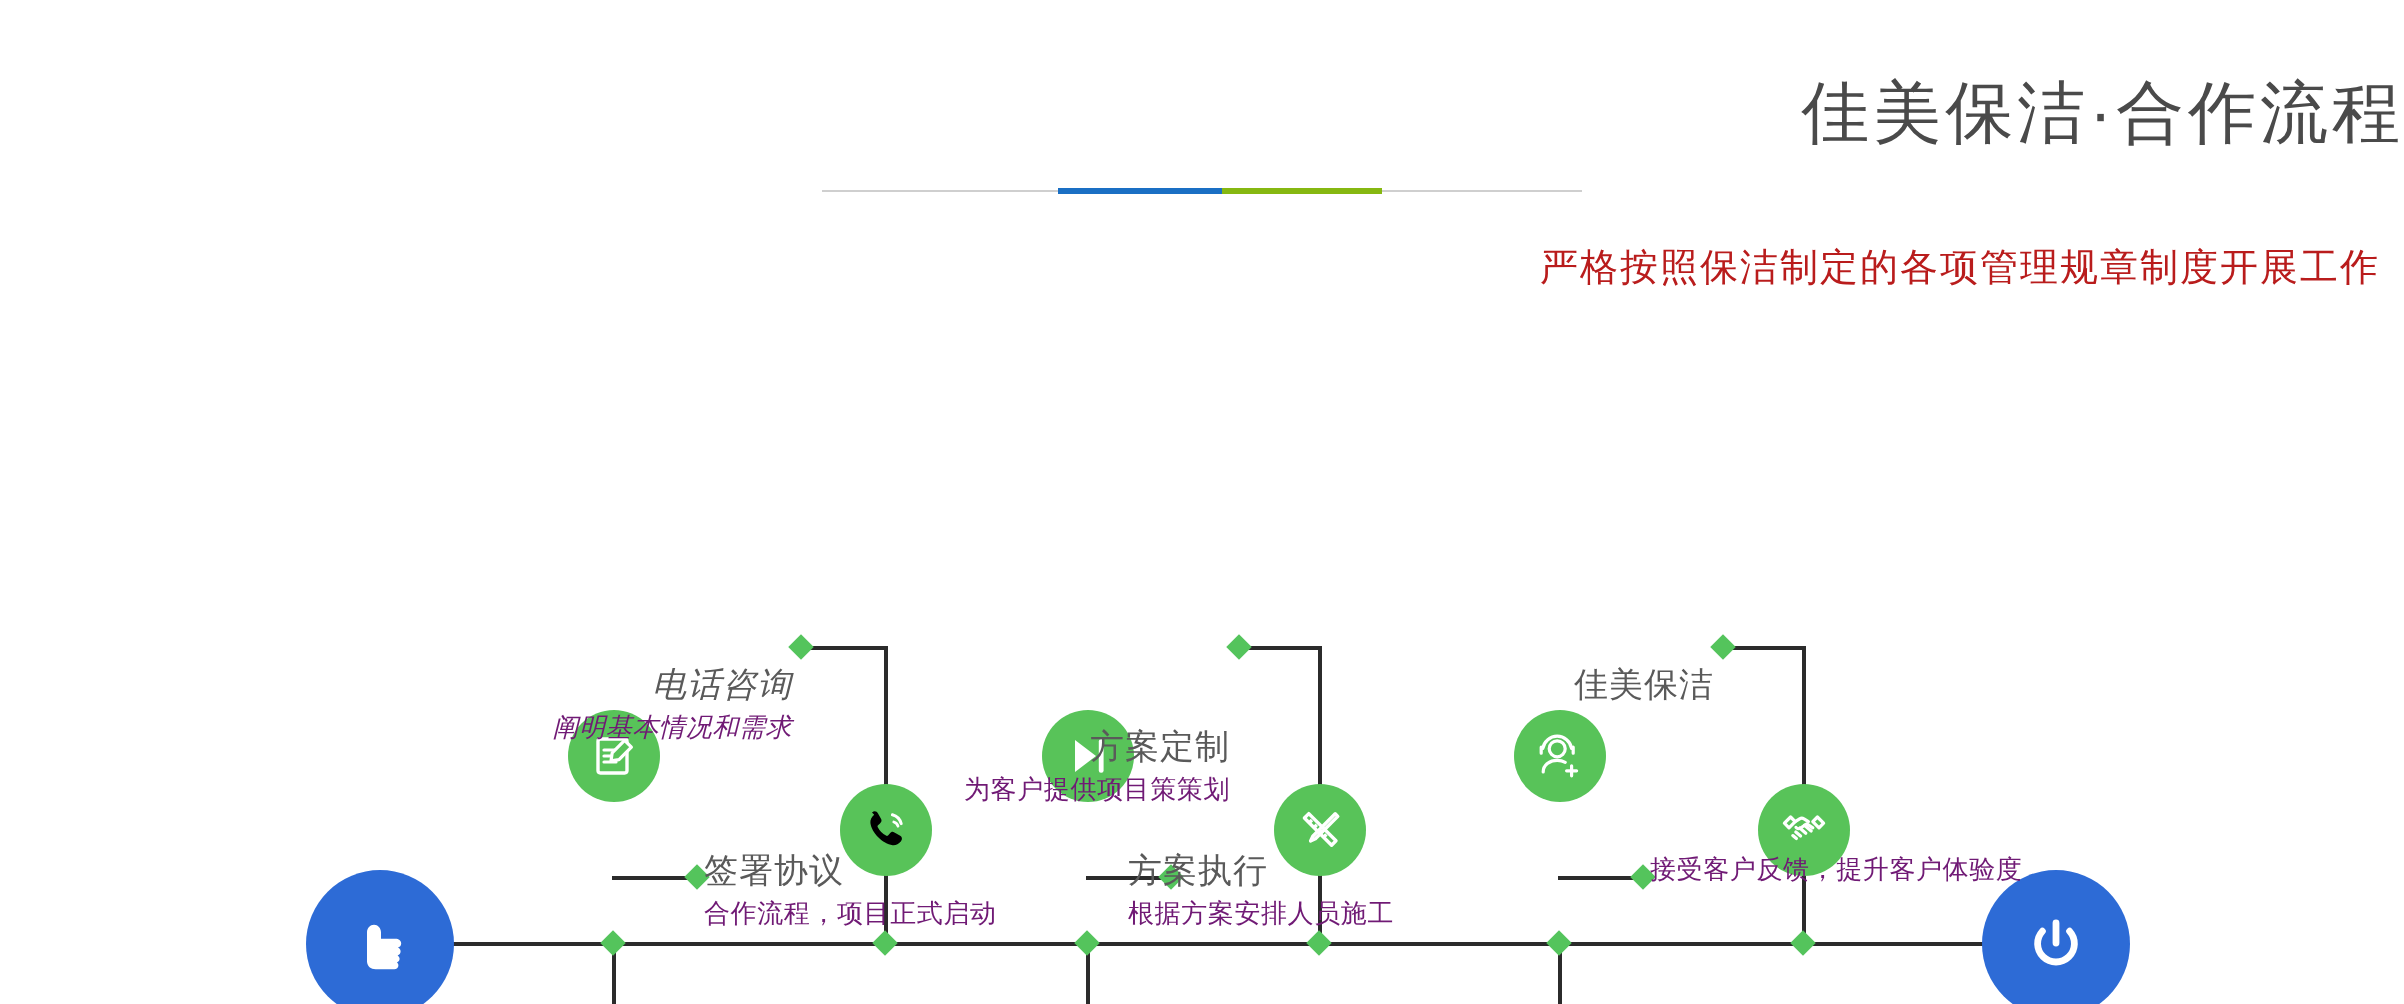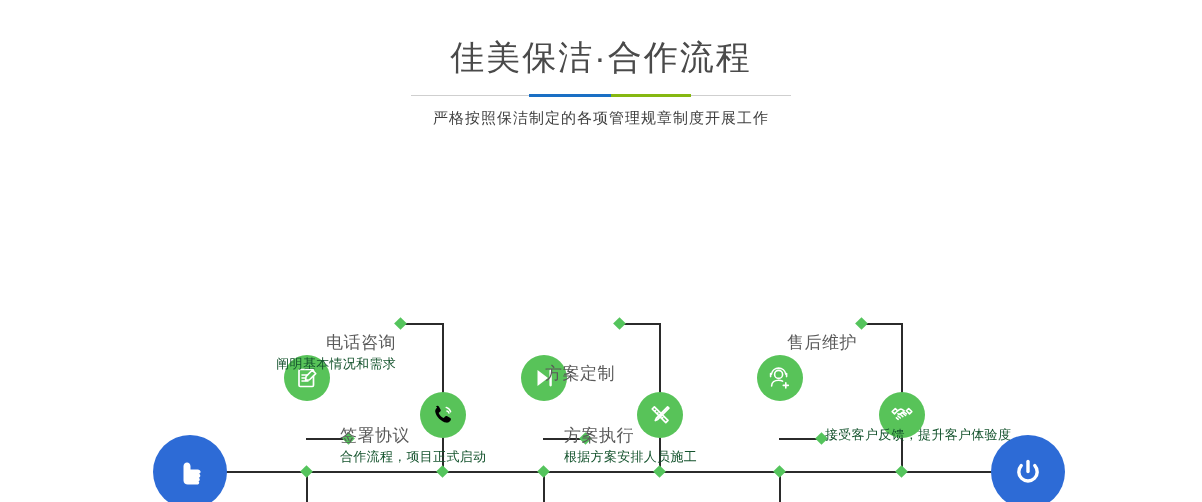--- a/index.html
+++ b/index.html
@@ -14,21 +14,21 @@
     overflow: hidden;
     position: relative;
   }
 
   
   .header {
     position: absolute;
     left: 0;
     top: 0;
     width: 1202px;
-    text-align: center;
+    text-align: right;
   }
   .page-title {
     margin: 0;
     padding-top: 38px;
     font-size: 34px;
     font-weight: 500;
     color: #4a4a4a;
     letter-spacing: 2px;
     line-height: 1.15;
   }
@@ -56,24 +56,24 @@
   }
   .divider .seg-green {
     position: absolute;
     left: 200px;
     top: 1px;
     width: 80px;
     height: 3px;
     background: #86b811;
   }
   .page-subtitle {
-    margin: 0;
+    margin: 12px;
     padding-top: 11px;
-    font-size: 15px;
-    color: #404040;
+    font-size: 19px;
+    color: #b91c1c;
     letter-spacing: 1px;
   }
 
   
   .flow {
     position: absolute;
     left: 0;
     top: 150px;
     width: 1202px;
     height: 352px;
@@ -140,21 +140,21 @@
     white-space: nowrap;
   }
   .label .title {
     font-size: 17px;
     color: #5a5a5a;
     line-height: 22px;
     letter-spacing: 0.5px;
   }
   .label .desc {
     font-size: 13px;
-    color: #14532d;
+    color: #701a75;
     line-height: 20px;
     letter-spacing: 0.3px;
   }
   .label.top { text-align: right; }
   .label.bottom { text-align: left; }
 
   svg { display: block; }
 </style>
 </head>
 <body>
@@ -199,39 +199,39 @@
   <div class="diamond" style="left:438px; top:317px;"></div>
   <div class="node-icon" style="left:420px; top:242px;">
     <span>
       <svg width="28" height="28" viewBox="0 0 28 28">
         <path d="M7.0 5.2c1.2-1.0 2.4-0.6 3.0 0.5l1.5 2.7c0.5 0.9 0.3 1.6-0.5 2.3l-1.0 0.9c-0.3 0.3-0.3 0.6-0.1 1.0 0.8 1.7 2.4 3.3 4.1 4.2 0.4 0.2 0.7 0.2 1.0-0.1l0.9-1.0c0.7-0.8 1.4-1.0 2.3-0.5l2.7 1.5c1.1 0.6 1.5 1.8 0.5 3.0-1.1 1.3-2.6 2.1-4.1 1.9-4.9-0.6-10.5-6.2-11.1-11.1-0.2-1.5 0.6-3.0 1.9-4.1z"></path>
         <path d="M17.2 6.4a6.3 6.3 0 0 1 4.4 4.4" stroke="#ffffff" stroke-width="1.5" fill="none" stroke-linecap="round"></path>
         <path d="M17.9 10.0a3.0 3.0 0 0 1 2.1 2.1" stroke="#ffffff" stroke-width="1.4" fill="none" stroke-linecap="round"></path>
       </svg>
     </span>
   </div>
-  <div class="label top" style="left:200px; top:182px; width:196px;">
+  <div class="label top" style="left:200px; top:182px; width:196px;font-style:italic;">
     <div class="title">电话咨询</div>
     <div class="desc">阐明基本情况和需求</div>
   </div>
 
   <div class="vline" style="left:306px; top:321px; height:169px;"></div>
   <div class="hline" style="left:306px; top:288px; width:42px;"></div>
   <div class="diamond" style="left:344px; top:284px;"></div>
   <div class="diamond" style="left:302px; top:317px;"></div>
   <div class="node-icon" style="left:284px; top:205px;">
     <span>
       <svg width="28" height="28" viewBox="0 0 28 28">
         <rect x="6" y="5.5" width="14.5" height="17" rx="1.2" fill="none" stroke="#ffffff" stroke-width="1.7"></rect>
         <path d="M9 11h6M9 14h8M9 17h6" stroke="#ffffff" stroke-width="1.6" stroke-linecap="round"></path>
         <path d="M19.3 6.2l3.4 3.4-6.2 6.2-4.0 0.6 0.6-4.0z" fill="#58c359" stroke="#ffffff" stroke-width="1.6" stroke-linejoin="round"></path>
       </svg>
     </span>
   </div>
-  <div class="label bottom" style="left:340px; top:275px; width:260px;">
+  <div class="label bottom" style="left:352px; top:275px; width:260px;">
     <div class="title">签署协议</div>
     <div class="desc">合作流程，项目正式启动</div>
   </div>
 
   <div class="vline" style="left:659px; top:173px; height:148px;"></div>
   <div class="hline" style="left:619px; top:173px; width:42px;"></div>
   <div class="diamond" style="left:615px; top:169px;"></div>
   <div class="diamond" style="left:655px; top:317px;"></div>
   <div class="node-icon" style="left:637px; top:242px;">
     <span>
@@ -239,20 +239,21 @@
         <g stroke="#ffffff" stroke-width="1.7" fill="none" stroke-linejoin="round">
           <path d="M6.2 8.0l2.2-2.2 13.6 13.6-2.2 2.2z"></path>
           <path d="M8.6 10.4l1.4-1.4M11.0 12.8l1.4-1.4M13.4 15.2l1.4-1.4M15.8 17.6l1.4-1.4"></path>
           <path d="M21.6 5.9l1.3 1.3-11.2 11.2-2.4 1.1 1.1-2.4z"></path>
         </g>
       </svg>
     </span>
   </div>
   <div class="label top" style="left:420px; top:182px; width:195px;margin-top:31px;">
     <div class="title">方案定制</div>
+    <div class="desc">为客户提供项目策策划</div>
   </div>
 
   <div class="vline" style="left:543px; top:321px; height:169px;"></div>
   <div class="hline" style="left:543px; top:288px; width:42px;"></div>
   <div class="diamond" style="left:581px; top:284px;"></div>
   <div class="diamond" style="left:539px; top:317px;"></div>
   <div class="node-icon" style="left:521px; top:205px;">
     <span>
       <svg width="28" height="28" viewBox="0 0 28 28">
         <path d="M7.5 6.0l10.5 8-10.5 8z" fill="#ffffff"></path>
@@ -276,21 +277,21 @@
           <path d="M4.2 10.6l3.1-3.1 2.3 2.3-3.1 3.1z"></path>
           <path d="M23.8 10.6l-3.1-3.1-2.3 2.3 3.1 3.1z"></path>
           <path d="M9.6 9.8l2.2-1.4c0.7-0.4 1.5-0.4 2.2 0l2.2 1.4"></path>
           <path d="M18.4 12.9l-3.0-2.0-3.1 2.1c-0.8 0.55-1.8 0.4-2.3-0.3"></path>
           <path d="M9.9 15.0l2.4 2.0M11.9 13.0l3.0 2.6M14.2 11.6l3.4 2.9M8.4 16.8l1.8 1.5"></path>
         </g>
       </svg>
     </span>
   </div>
   <div class="label top" style="left:680px; top:182px; width:177px;">
-    <div class="title">售后维护</div>
+    <div class="title">佳美保洁</div>
   </div>
 
   <div class="vline" style="left:779px; top:321px; height:169px;"></div>
   <div class="hline" style="left:779px; top:288px; width:42px;"></div>
   <div class="diamond" style="left:817px; top:284px;"></div>
   <div class="diamond" style="left:775px; top:317px;"></div>
   <div class="node-icon" style="left:757px; top:205px;">
     <span>
       <svg width="28" height="28" viewBox="0 0 28 28">
         <g stroke="#ffffff" stroke-width="1.6" fill="none" stroke-linecap="round" stroke-linejoin="round">

